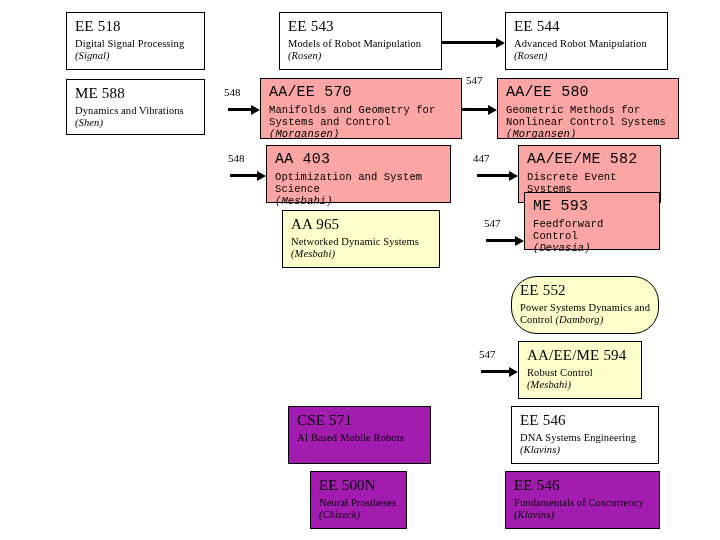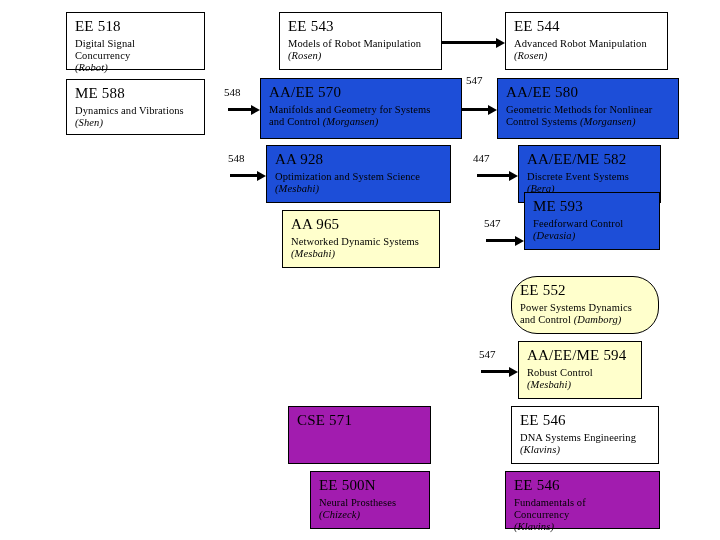--- a/index.html
+++ b/index.html
@@ -13,41 +13,41 @@
     height: 540px;
     background: #ffffff;
     font-family: "Liberation Serif", "DejaVu Serif", serif;
     overflow: hidden;
   }
   .node {
     position: absolute;
     box-sizing: border-box;
     border: 1px solid #000000;
     background: #ffffff;
-    padding: 5px 19px 4px 8px;
+    padding: 5px 7px 4px 8px;
     line-height: 1.18;
   }
   .node .code {
     font-size: 15px;
     letter-spacing: 0.2px;
     margin-bottom: 2px;
     white-space: nowrap;
   }
   .node .title {
     font-size: 10.5px;
     letter-spacing: 0.1px;
   }
   .node .instr {
     font-size: 10.5px;
     font-style: italic;
     letter-spacing: 0.1px;
   }
   .node .title .instr { font-style: italic; }
   .fill-white { background: #ffffff; }
-  .fill-blue  { background: #1d4ed8; }
+  .fill-blue  { background: #fca5a5; font-family: Liberation Mono, monospace; }
   .fill-yellow{ background: #ffffcc; }
   .fill-gray  { background: #a21caf; }
 
   
   .arrow {
     position: absolute;
     height: 0;
   }
   .arrow .shaft {
     position: absolute;
@@ -72,22 +72,22 @@
     color: #000000;
     white-space: nowrap;
   }
 </style>
 </head>
 <body>
 
 <div id="canvas">
     <div class="node fill-white" style="left: 66px; top: 12px; width: 139px; height: 58px;">
       <div class="code">EE 518</div>
-      <div class="title">Digital Signal Concurrency</div>
-      <div class="instr">(Robot)</div>
+      <div class="title">Digital Signal Processing</div>
+      <div class="instr">(Signal)</div>
     </div>
     <div class="node fill-white" style="left: 66px; top: 79px; width: 139px; height: 56px;">
       <div class="code">ME 588</div>
       <div class="title">Dynamics and Vibrations</div>
       <div class="instr">(Shen)</div>
     </div>
     <div class="node fill-white" style="left: 279px; top: 12px; width: 163px; height: 58px;">
       <div class="code">EE 543</div>
       <div class="title">Models of Robot Manipulation</div>
       <div class="instr">(Rosen)</div>
@@ -99,21 +99,21 @@
     </div>
     <div class="node fill-blue" style="left: 260px; top: 78px; width: 202px; height: 61px;">
       <div class="code">AA/EE 570</div>
       <div class="title"><span>Manifolds and Geometry for Systems and Control </span><span class="instr">(Morgansen)</span></div>
     </div>
     <div class="node fill-blue" style="left: 497px; top: 78px; width: 182px; height: 61px;">
       <div class="code">AA/EE 580</div>
       <div class="title"><span>Geometric Methods for Nonlinear Control Systems </span><span class="instr">(Morgansen)</span></div>
     </div>
     <div class="node fill-blue" style="left: 266px; top: 145px; width: 185px; height: 58px;">
-      <div class="code">AA 928</div>
+      <div class="code">AA 403</div>
       <div class="title">Optimization and System Science</div>
       <div class="instr">(Mesbahi)</div>
     </div>
     <div class="node fill-blue" style="left: 518px; top: 145px; width: 143px; height: 58px;">
       <div class="code">AA/EE/ME 582</div>
       <div class="title">Discrete Event Systems</div>
       <div class="instr">(Berg)</div>
     </div>
     <div class="node fill-yellow" style="left: 282px; top: 210px; width: 158px; height: 58px;">
       <div class="code">AA 965</div>
@@ -129,27 +129,28 @@
       <div class="code">EE 552</div>
       <div class="title"><span>Power Systems Dynamics and Control </span><span class="instr">(Damborg)</span></div>
     </div>
     <div class="node fill-yellow" style="left: 518px; top: 341px; width: 124px; height: 58px;">
       <div class="code">AA/EE/ME 594</div>
       <div class="title">Robust Control</div>
       <div class="instr">(Mesbahi)</div>
     </div>
     <div class="node fill-gray" style="left: 288px; top: 406px; width: 143px; height: 58px;">
       <div class="code">CSE 571</div>
+      <div class="title">AI Based Mobile Robots</div>
     </div>
     <div class="node fill-white" style="left: 511px; top: 406px; width: 148px; height: 58px;">
       <div class="code">EE 546</div>
       <div class="title">DNA Systems Engineering</div>
       <div class="instr">(Klavins)</div>
     </div>
-    <div class="node fill-gray" style="left: 310px; top: 471px; width: 120px; height: 58px;">
+    <div class="node fill-gray" style="left: 310px; top: 471px; width: 97px; height: 58px;">
       <div class="code">EE 500N</div>
       <div class="title">Neural Prostheses</div>
       <div class="instr">(Chizeck)</div>
     </div>
     <div class="node fill-gray" style="left: 505px; top: 471px; width: 155px; height: 58px;">
       <div class="code">EE 546</div>
       <div class="title">Fundamentals of Concurrency</div>
       <div class="instr">(Klavins)</div>
     </div>
     <div class="arrow" style="left: 228px; top: 108px;">

